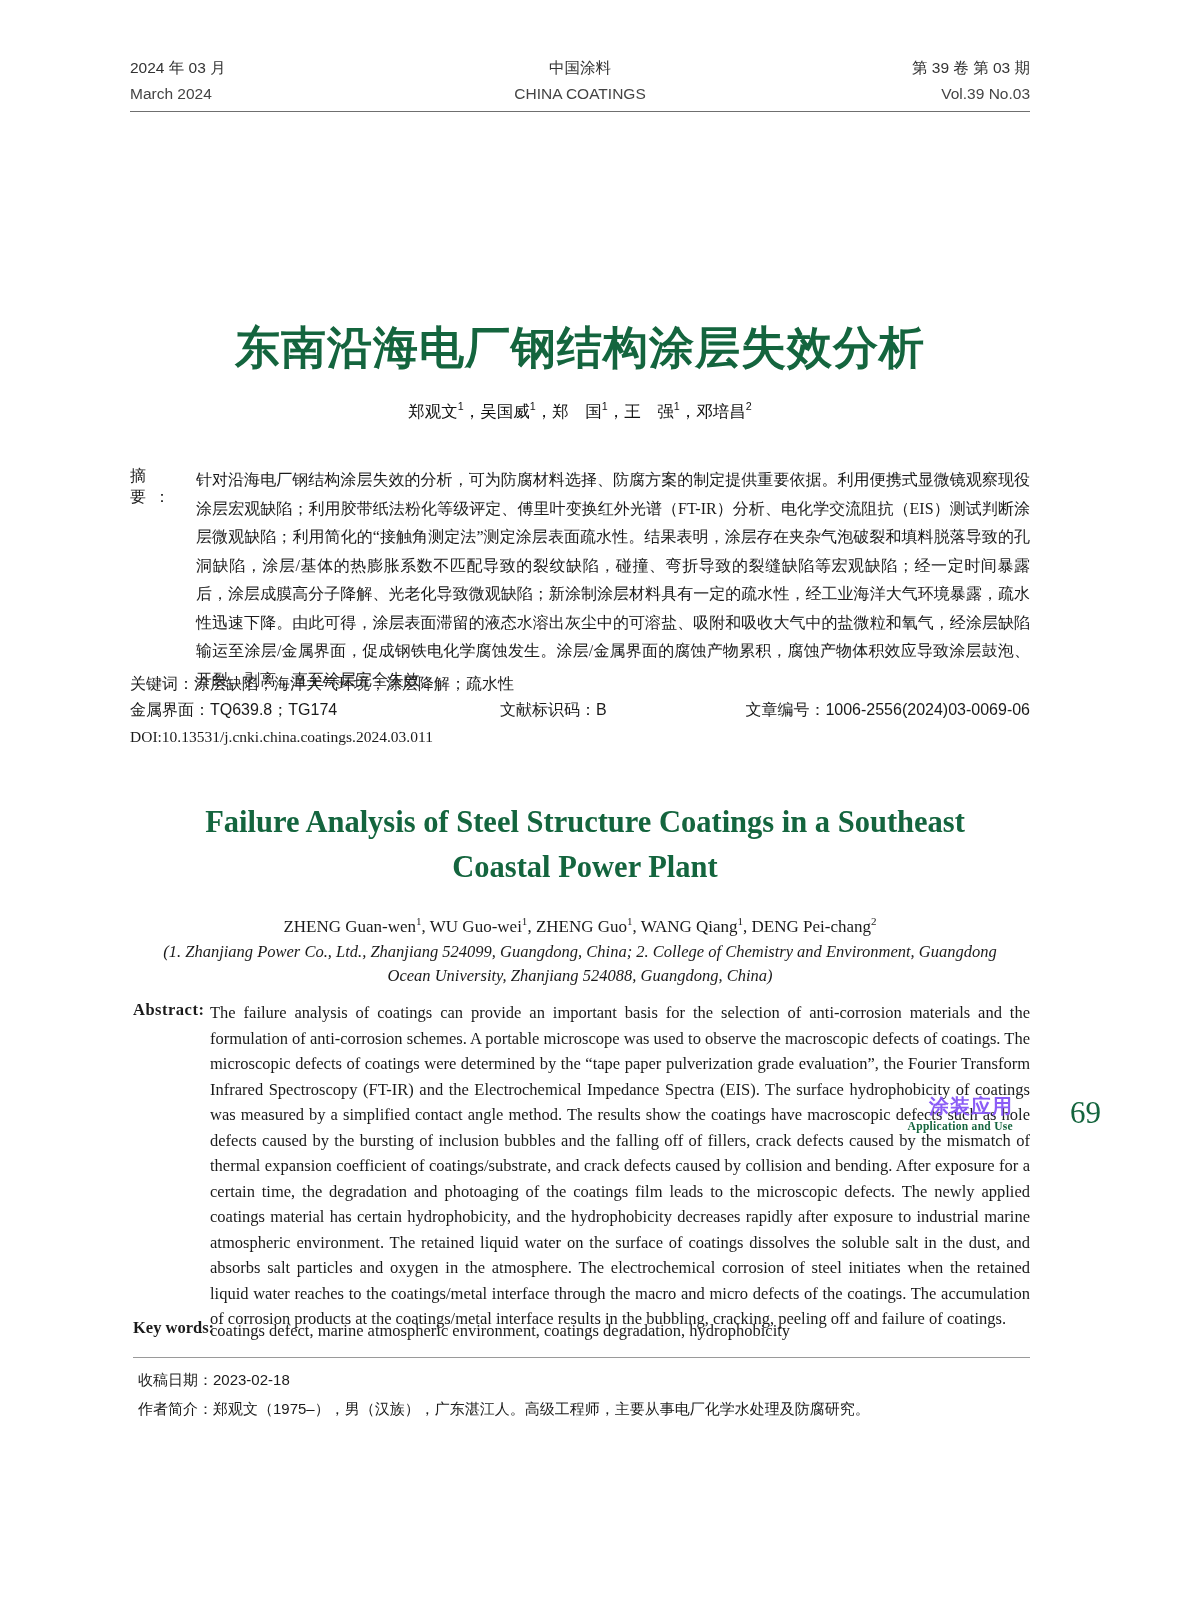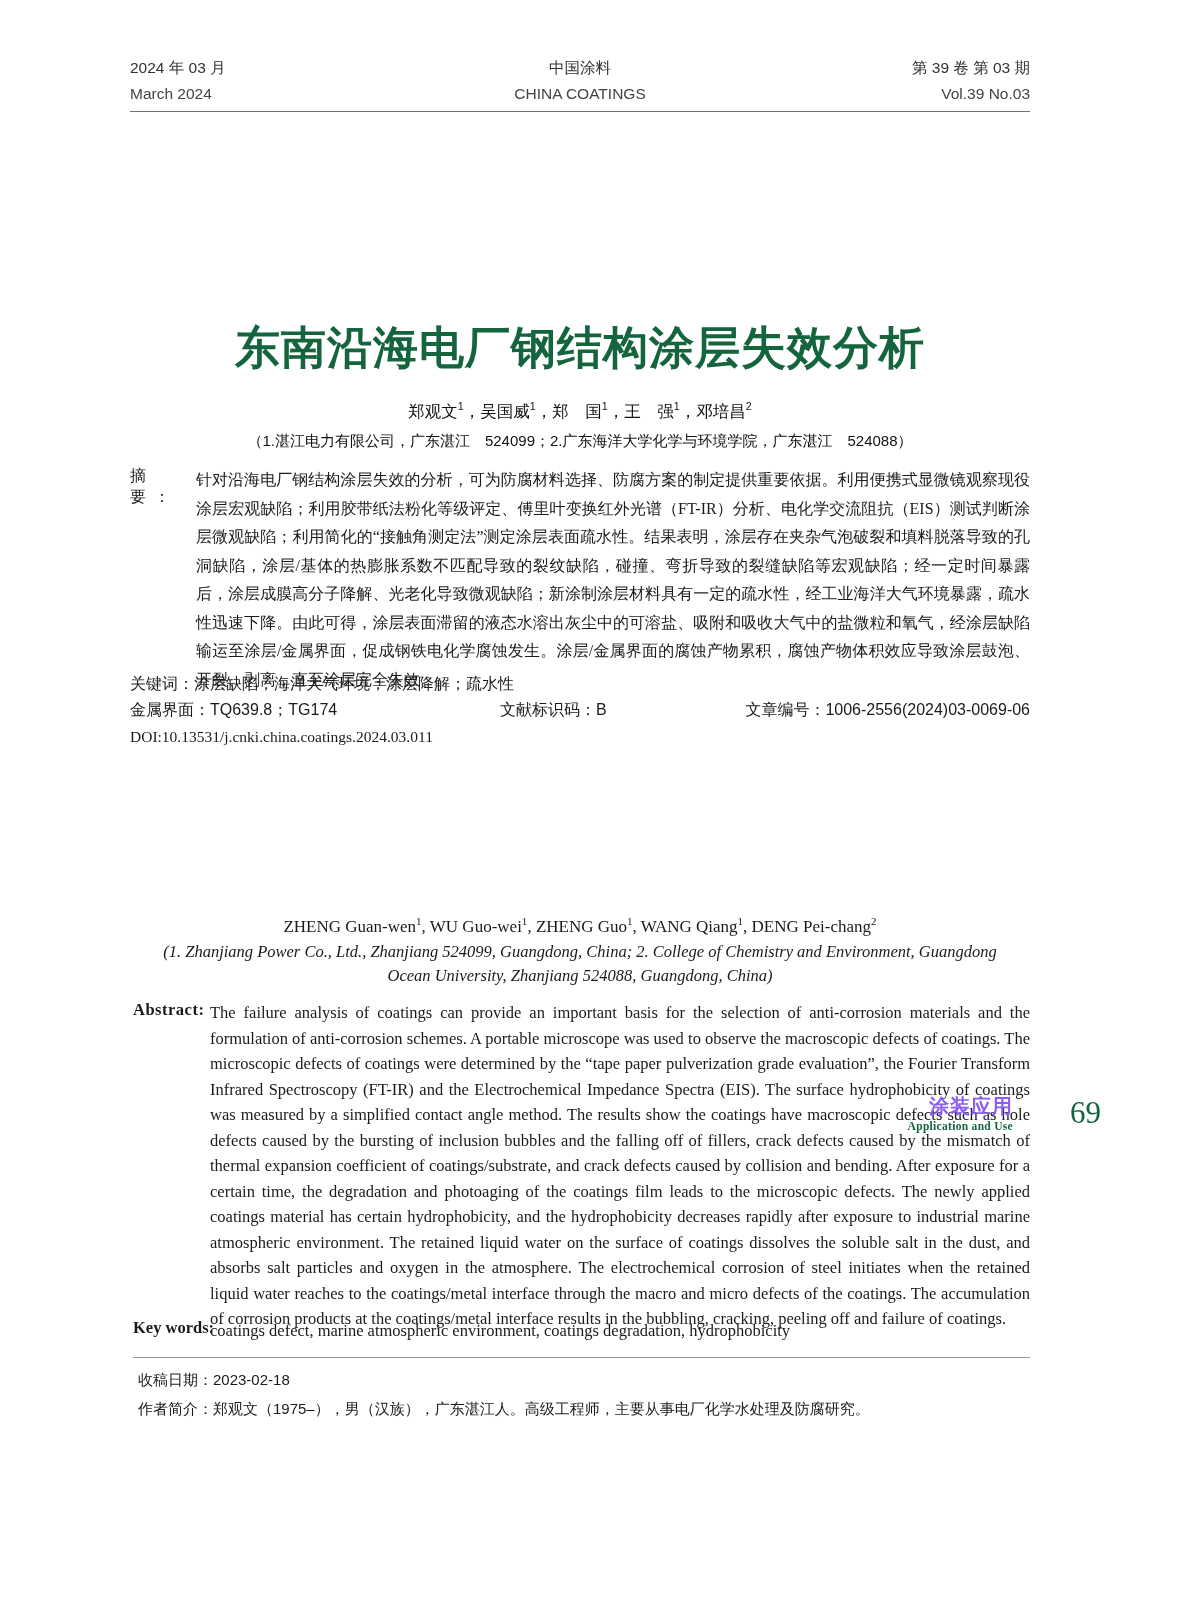--- a/index.html
+++ b/index.html
@@ -279,37 +279,40 @@
       <div class="l2">Vol.39  No.03</div>
     </div>
   </div>
 
   <div class="cn-title">东南沿海电厂钢结构涂层失效分析</div>
 
   <div class="cn-authors">
     郑观文<sup>1</sup>，吴国威<sup>1</sup>，郑　国<sup>1</sup>，王　强<sup>1</sup>，邓培昌<sup>2</sup>
   </div>
 
-  <div class="cn-affil">（1.湛江电力有限公司，广东湛江　524099；2.广东海洋大学化学与环境学院，广东湛江　524088）</div>
 
   <div class="cn-abs-wrap">
     <div class="cn-abs-label">摘　要：</div>
     <div class="cn-abs-text">针对沿海电厂钢结构涂层失效的分析，可为防腐材料选择、防腐方案的制定提供重要依据。利用便携式显微镜观察现役涂层宏观缺陷；利用胶带纸法粉化等级评定、傅里叶变换红外光谱（FT-IR）分析、电化学交流阻抗（EIS）测试判断涂层微观缺陷；利用简化的“接触角测定法”测定涂层表面疏水性。结果表明，涂层存在夹杂气泡破裂和填料脱落导致的孔洞缺陷，涂层/基体的热膨胀系数不匹配导致的裂纹缺陷，碰撞、弯折导致的裂缝缺陷等宏观缺陷；经一定时间暴露后，涂层成膜高分子降解、光老化导致微观缺陷；新涂制涂层材料具有一定的疏水性，经工业海洋大气环境暴露，疏水性迅速下降。由此可得，涂层表面滞留的液态水溶出灰尘中的可溶盐、吸附和吸收大气中的盐微粒和氧气，经涂层缺陷输运至涂层/金属界面，促成钢铁电化学腐蚀发生。涂层/金属界面的腐蚀产物累积，腐蚀产物体积效应导致涂层鼓泡、开裂、剥离，直至涂层完全失效。</div>
   </div>
 
   <div class="cn-keywords">关键词：涂层缺陷；海洋大气环境；涂层降解；疏水性</div>
 
   <div class="cn-meta-row">
     <span class="m-left">金属界面：TQ639.8；TG174</span>
     <span class="m-mid">文献标识码：B</span>
     <span class="m-right">文章编号：1006-2556(2024)03-0069-06</span>
   </div>
 
   <div class="cn-doi">DOI:10.13531/j.cnki.china.coatings.2024.03.011</div>
 
+  <div class="en-title">
+    <div>Failure Analysis of Steel Structure Coatings in a Southeast</div>
+    <div>Coastal Power Plant</div>
+  </div>
 
   <div class="en-authors">
     ZHENG Guan-wen<sup>1</sup>, WU Guo-wei<sup>1</sup>, ZHENG Guo<sup>1</sup>, WANG Qiang<sup>1</sup>, DENG Pei-chang<sup>2</sup>
   </div>
 
   <div class="en-affil">
     <div>(1. Zhanjiang Power Co., Ltd., Zhanjiang 524099, Guangdong, China; 2. College of Chemistry and Environment, Guangdong</div>
     <div>Ocean University, Zhanjiang 524088, Guangdong, China)</div>
   </div>
 

